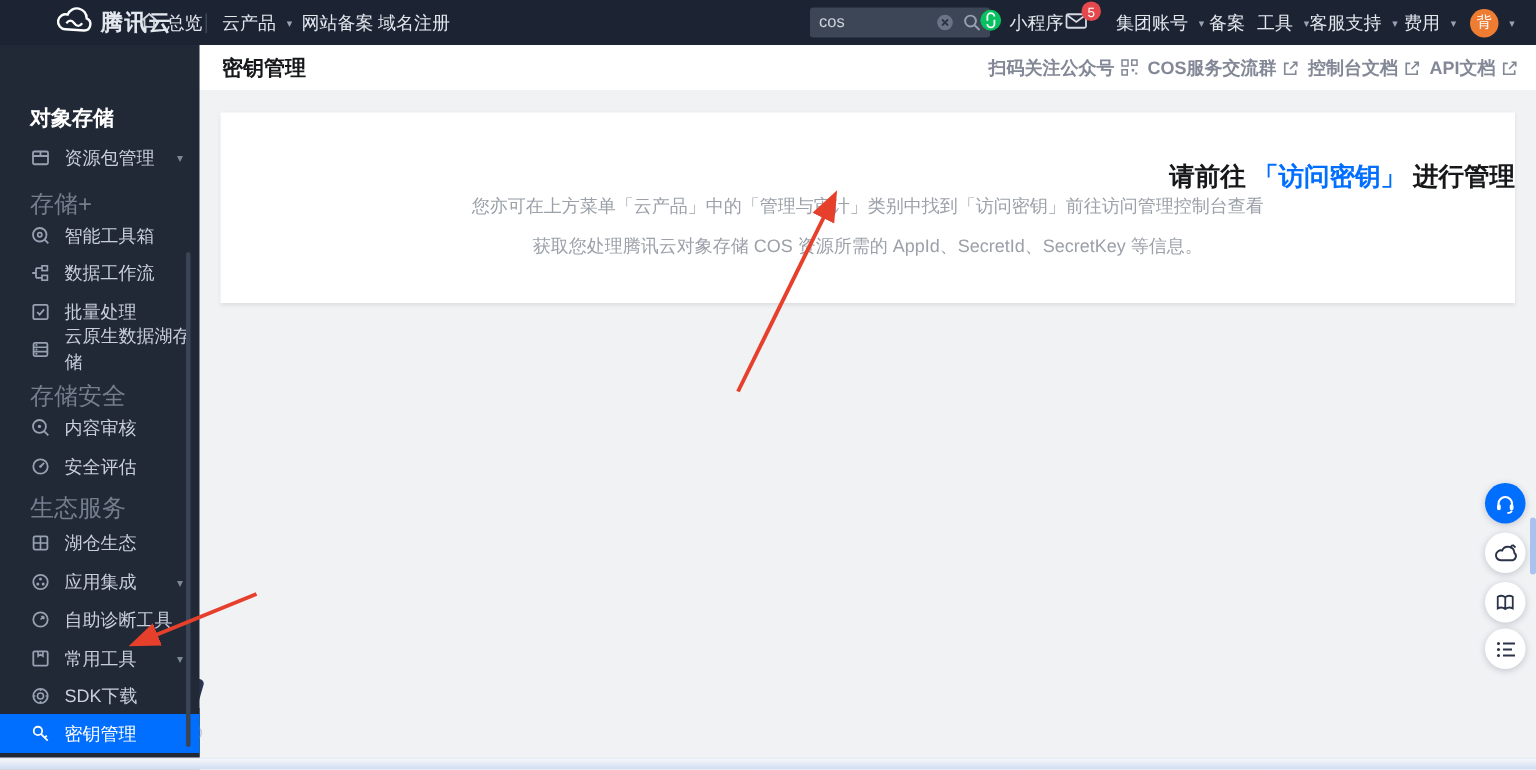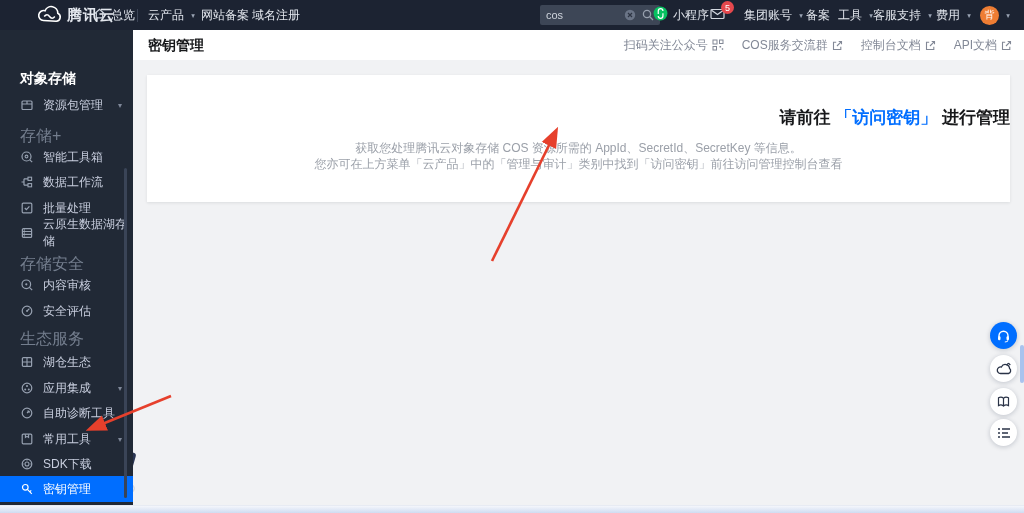--- a/index.html
+++ b/index.html
@@ -36,21 +36,21 @@
   .sb-scroll { position:absolute; left:124px; top:138px; width:3px; height:330px; background:#3a4457;
                border-radius:2px; z-index:5; cursor:pointer; }
   .rate-bar { position:absolute; left:0; top:442px; width:133px; height:41px; background:#171d29;
               display:flex; align-items:center; z-index:2; }
   .rate-bar .rate-label { position:absolute; left:53px; font-size:12px; color:#c3c9d4; cursor:pointer; }
   .promo-art { position:absolute; left:55px; top:415px; z-index:3; pointer-events:none; }
 
   
   .page-header { position:absolute; left:133px; top:30px; width:891px; height:30px; background:#fff; z-index:10; }
   .page-title { position:absolute; left:15px; top:0; line-height:30px; font-size:14px; font-weight:bold; color:#17181a; }
-  .header-links { position:absolute; right:12px; top:0; height:30px; display:flex; align-items:center; gap:18px; }
+  .header-links { position:absolute; right:12px; top:0; height:30px; display:flex; align-items:center; gap:6px;font-weight:bold; }
   .hlink { display:flex; align-items:center; gap:4px; font-size:12px; color:#828896; cursor:pointer; white-space:nowrap; }
 
   .card { position:absolute; left:147px; top:75px; width:863px; height:127px; background:#fff;
           box-shadow:0 1px 3px rgba(31,35,41,.10); z-index:5; }
   .card-heading { margin-top:31px; text-align:right; font-size:17px; font-weight:bold; color:#17181a; }
   .card-heading .blue { color:#006eff; cursor:pointer; }
   .card-desc { text-align:center; font-size:12px; color:#9ba0a9; line-height:16px; }
   .card-desc.first { margin-top:11px; }
 
   
@@ -343,22 +343,22 @@
       </span>
     </div>
   </div>
 
   <div class="card">
     <div class="card-heading">
       <span>请前往</span>
       <span class="blue">「访问密钥」</span>
       <span>进行管理</span>
     </div>
+    <div class="card-desc">您亦可在上方菜单「云产品」中的「管理与审计」类别中找到「访问密钥」前往访问管理控制台查看</div>
     <div class="card-desc first">获取您处理腾讯云对象存储 COS 资源所需的 AppId、SecretId、SecretKey 等信息。</div>
-    <div class="card-desc">您亦可在上方菜单「云产品」中的「管理与审计」类别中找到「访问密钥」前往访问管理控制台查看</div>
   </div>
 
   <div class="float-btn primary" style="top:322px">
     <svg width="15" height="15" viewBox="0 0 15 15">
         <path d="M3 9 V7.8 a4.5 4.5 0 0 1 9 0 V9" fill="none" stroke="#fff" stroke-width="1.4"></path>
         <rect x="2" y="8.2" width="2.5" height="4" rx="1.2" fill="#fff"></rect>
         <rect x="10.5" y="8.2" width="2.5" height="4" rx="1.2" fill="#fff"></rect>
         <path d="M12 12.4 q-.6 1.6 -3.2 1.6" fill="none" stroke="#fff" stroke-width="1.1"></path>
       </svg>
   </div>

